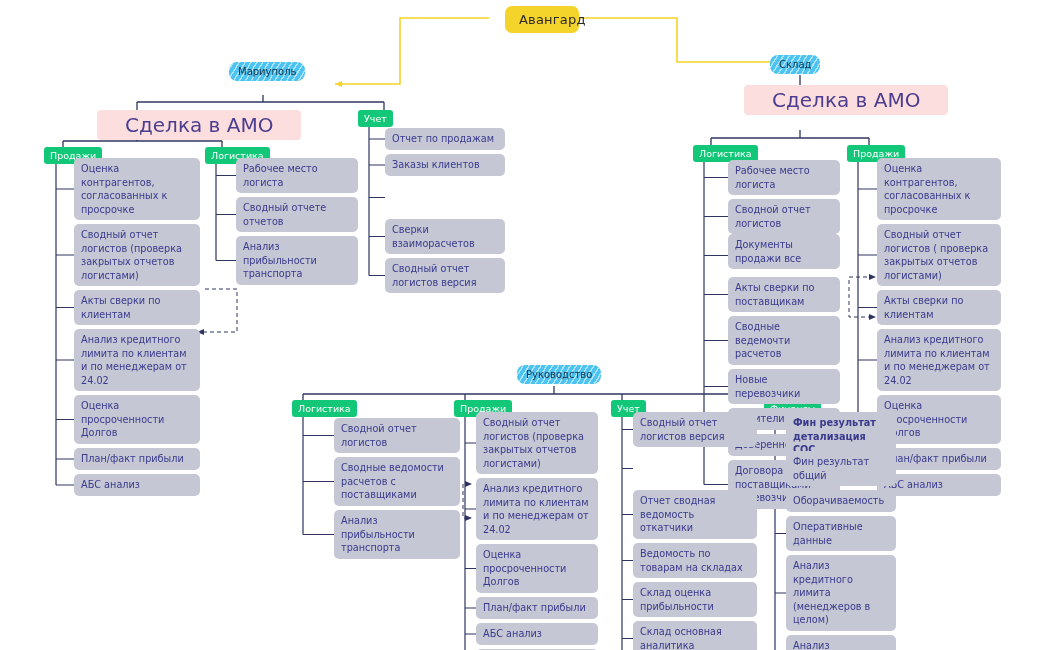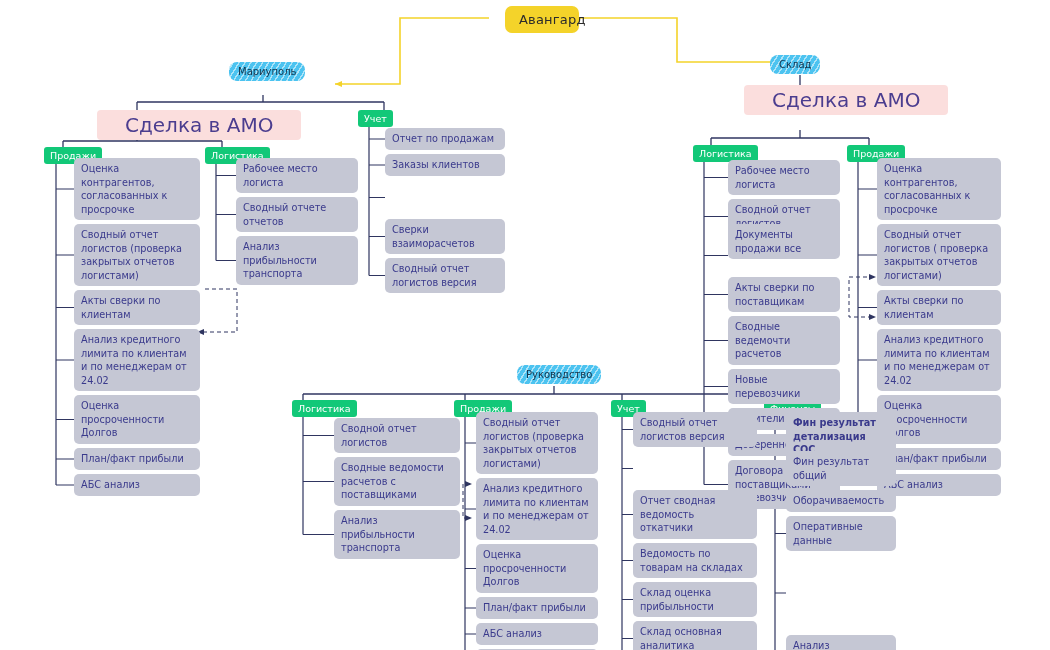--- a/index.html
+++ b/index.html
@@ -184,21 +184,21 @@
     <div class="node leaf" style="left: 74px; top: 474px; width: 126px;">АБС анализ</div>
     <div class="node leaf" style="left: 236px; top: 158px; width: 122px;">Рабочее место логиста</div>
     <div class="node leaf" style="left: 236px; top: 197px; width: 122px;">Сводный отчете отчетов</div>
     <div class="node leaf" style="left: 236px; top: 236px; width: 122px;">Анализ прибыльности транспорта</div>
     <div class="node leaf" style="left: 385px; top: 128px; width: 120px;">Отчет по продажам</div>
     <div class="node leaf" style="left: 385px; top: 154px; width: 120px;">Заказы клиентов</div>
     <div class="node leaf" style="left: 385px; top: 219px; width: 120px;">Сверки взаиморасчетов</div>
     <div class="node leaf" style="left: 385px; top: 258px; width: 120px;">Сводный отчет логистов версия</div>
     <div class="node leaf" style="left: 728px; top: 160px; width: 112px;">Рабочее место логиста</div>
     <div class="node leaf" style="left: 728px; top: 199px; width: 112px;">Сводной отчет логистов</div>
-    <div class="node leaf" style="left: 728px; top: 224px; width: 112px;">Документы продажи все</div>
+    <div class="node leaf" style="left: 728px; top: 234px; width: 112px;">Документы продажи все</div>
     <div class="node leaf" style="left: 728px; top: 277px; width: 112px;">Акты сверки по поставщикам</div>
     <div class="node leaf" style="left: 728px; top: 316px; width: 112px;">Сводные ведемочти расчетов</div>
     <div class="node leaf" style="left: 728px; top: 369px; width: 112px;">Новые перевозчики</div>
     <div class="node leaf" style="left: 728px; top: 408px; width: 112px;">Водители</div>
     <div class="node leaf" style="left: 728px; top: 434px; width: 112px;">Доверенности</div>
     <div class="node leaf" style="left: 728px; top: 460px; width: 112px;">Договора с поставщиками перевозчиками</div>
     <div class="node leaf" style="left: 877px; top: 158px; width: 124px;">Оценка контрагентов, согласованных к просрочке</div>
     <div class="node leaf" style="left: 877px; top: 224px; width: 124px;">Сводный отчет логистов ( проверка закрытых отчетов логистами)</div>
     <div class="node leaf" style="left: 877px; top: 290px; width: 124px;">Акты сверки по клиентам</div>
     <div class="node leaf" style="left: 877px; top: 329px; width: 124px;">Анализ кредитного лимита по клиентам и по менеджерам от 24.02</div>
@@ -216,14 +216,15 @@
     <div class="node leaf" style="left: 476px; top: 649px; width: 122px;">Анализ прибыльности авансов поставщика</div>
     <div class="node leaf" style="left: 633px; top: 412px; width: 124px;">Сводный отчет логистов версия</div>
     <div class="node leaf" style="left: 633px; top: 490px; width: 124px;">Отчет сводная ведомость откатчики</div>
     <div class="node leaf" style="left: 633px; top: 543px; width: 124px;">Ведомость по товарам на складах</div>
     <div class="node leaf" style="left: 633px; top: 582px; width: 124px;">Склад оценка прибыльности</div>
     <div class="node leaf" style="left: 633px; top: 621px; width: 124px;">Склад основная аналитика</div>
     <div class="node leaf" style="left: 786px; top: 412px; width: 110px; font-weight: bold;">Фин результат детализация СОС</div>
     <div class="node leaf" style="left: 786px; top: 451px; width: 110px;">Фин результат общий</div>
     <div class="node leaf" style="left: 786px; top: 490px; width: 110px;">Оборачиваемость</div>
     <div class="node leaf" style="left: 786px; top: 516px; width: 110px;">Оперативные данные</div>
+    <div class="node leaf" style="left: 786px; top: 555px; width: 110px;">Анализ кредитного лимита (менеджеров в целом)</div>
     <div class="node leaf" style="left: 786px; top: 635px; width: 110px;">Анализ кредитного лимита ( по клиентам/ менеджерам)</div>
   </div>
 
 </body></html>

